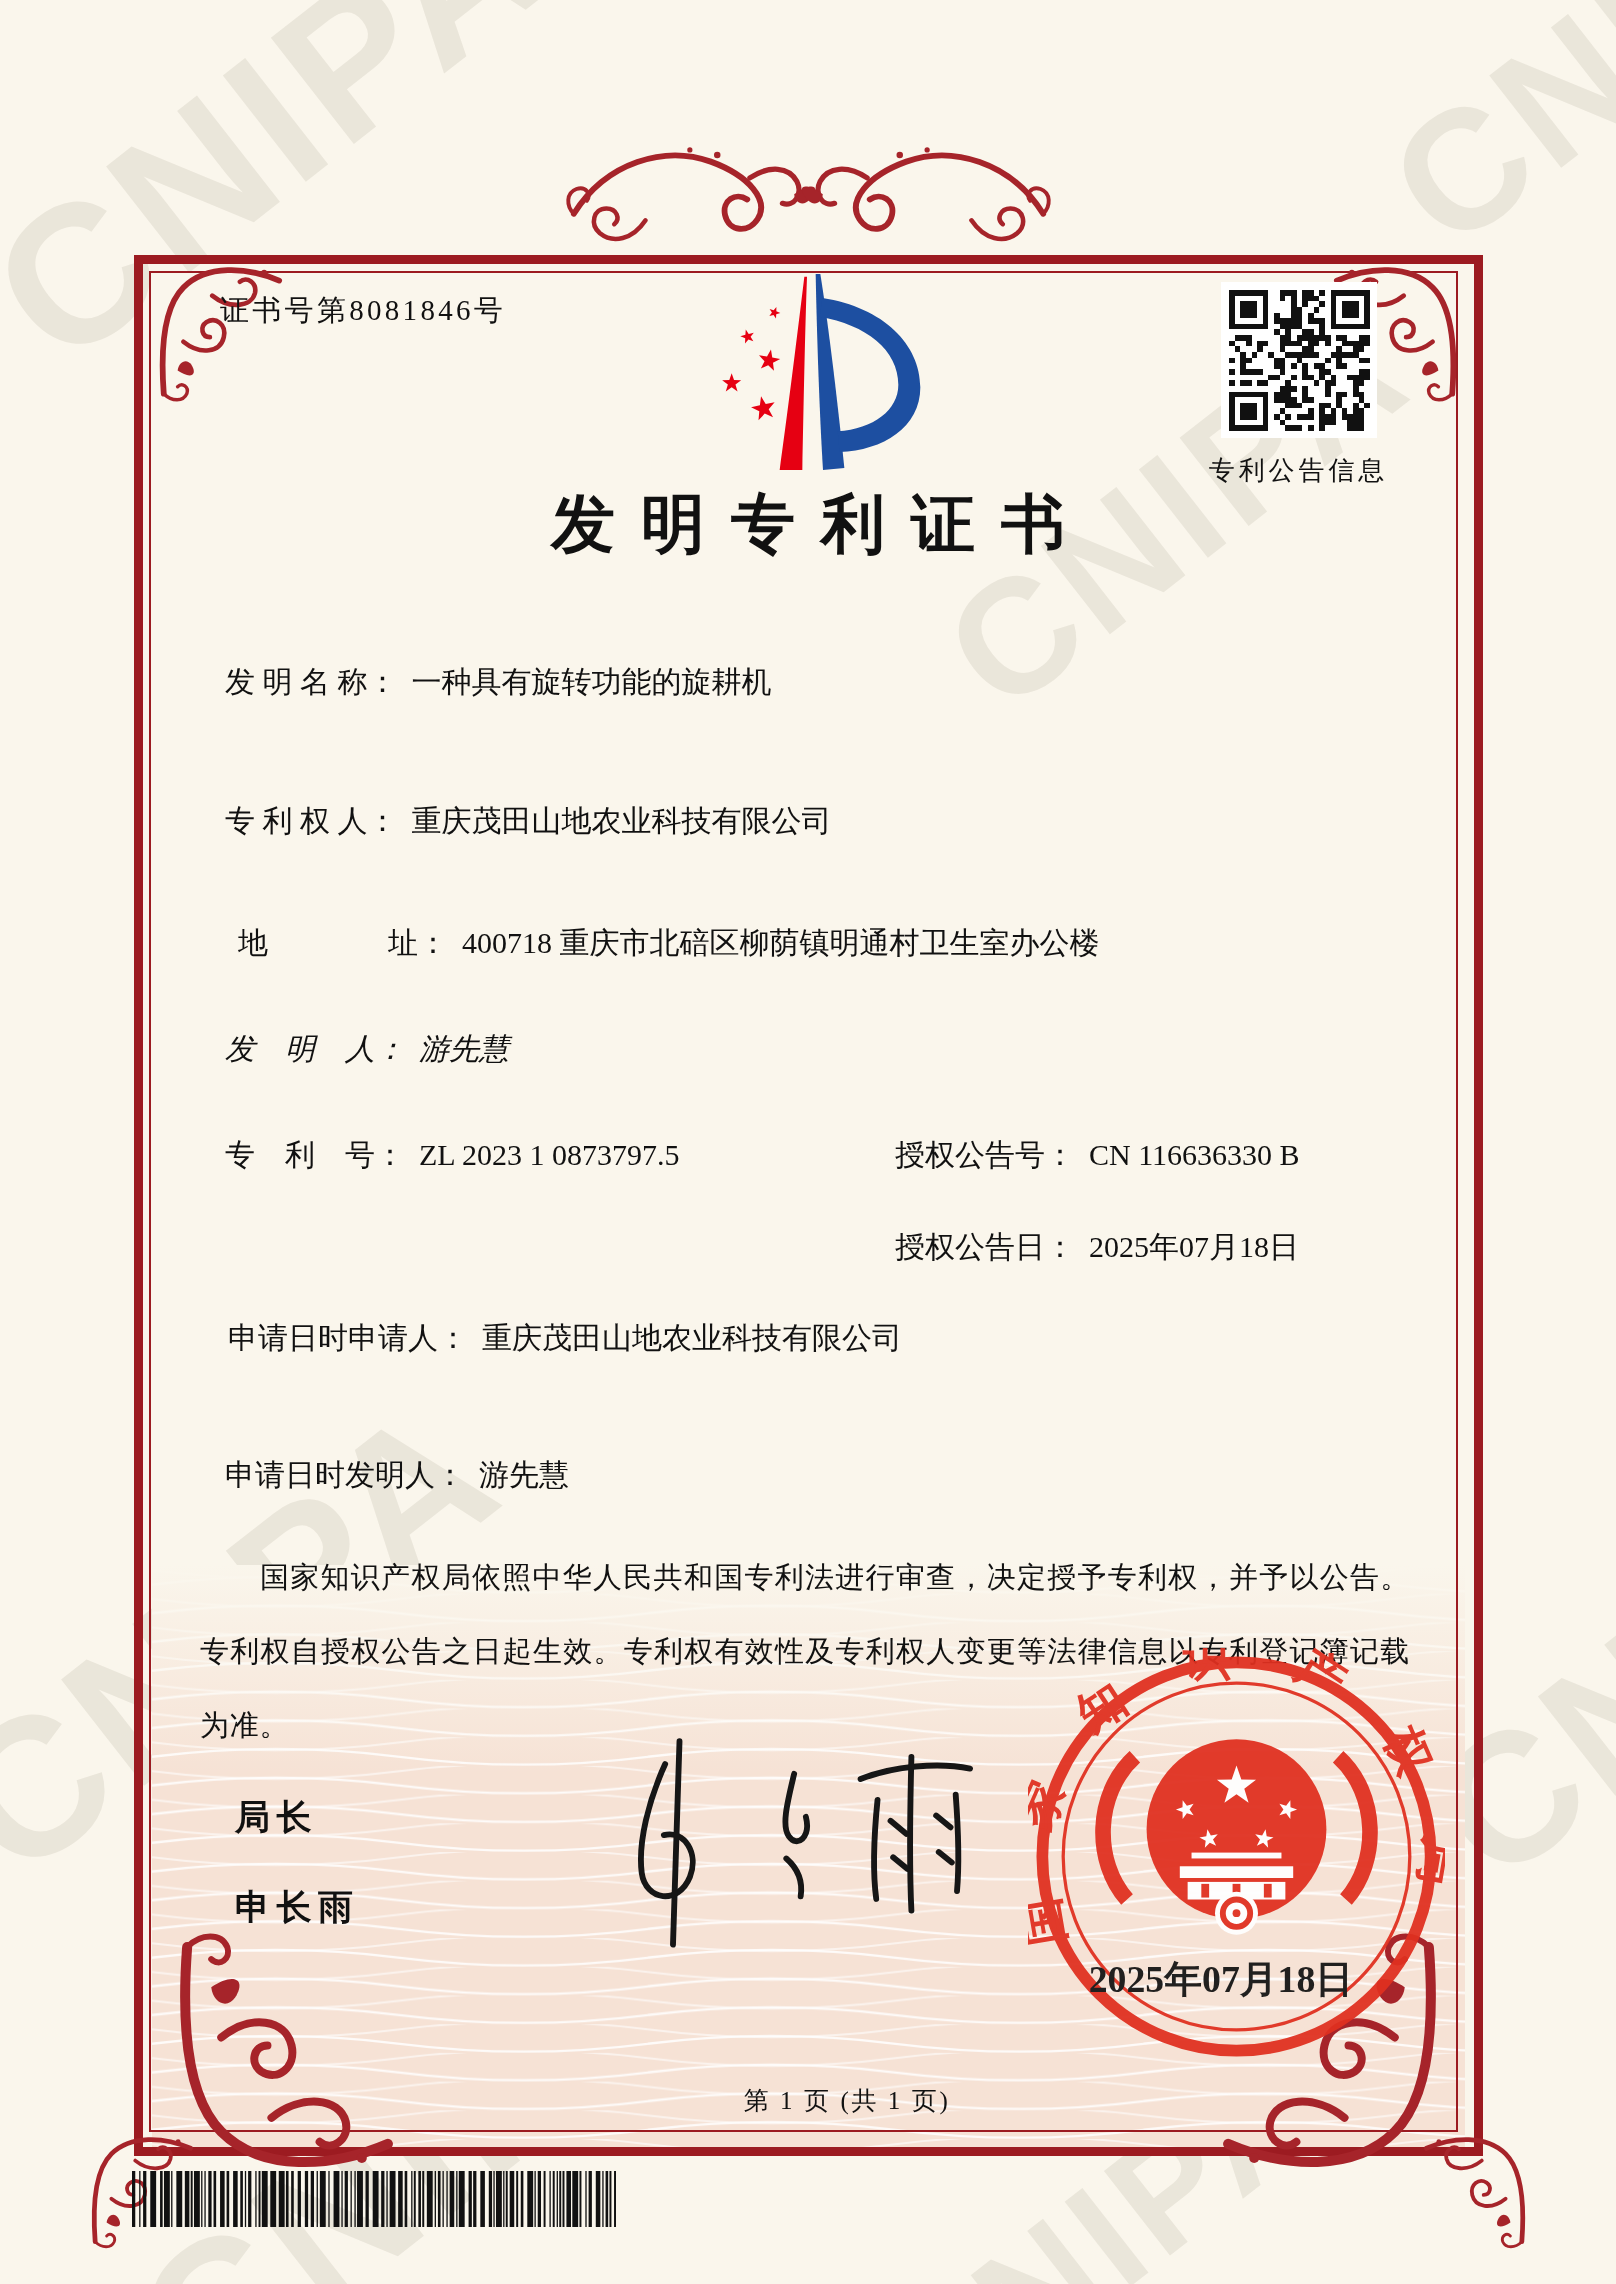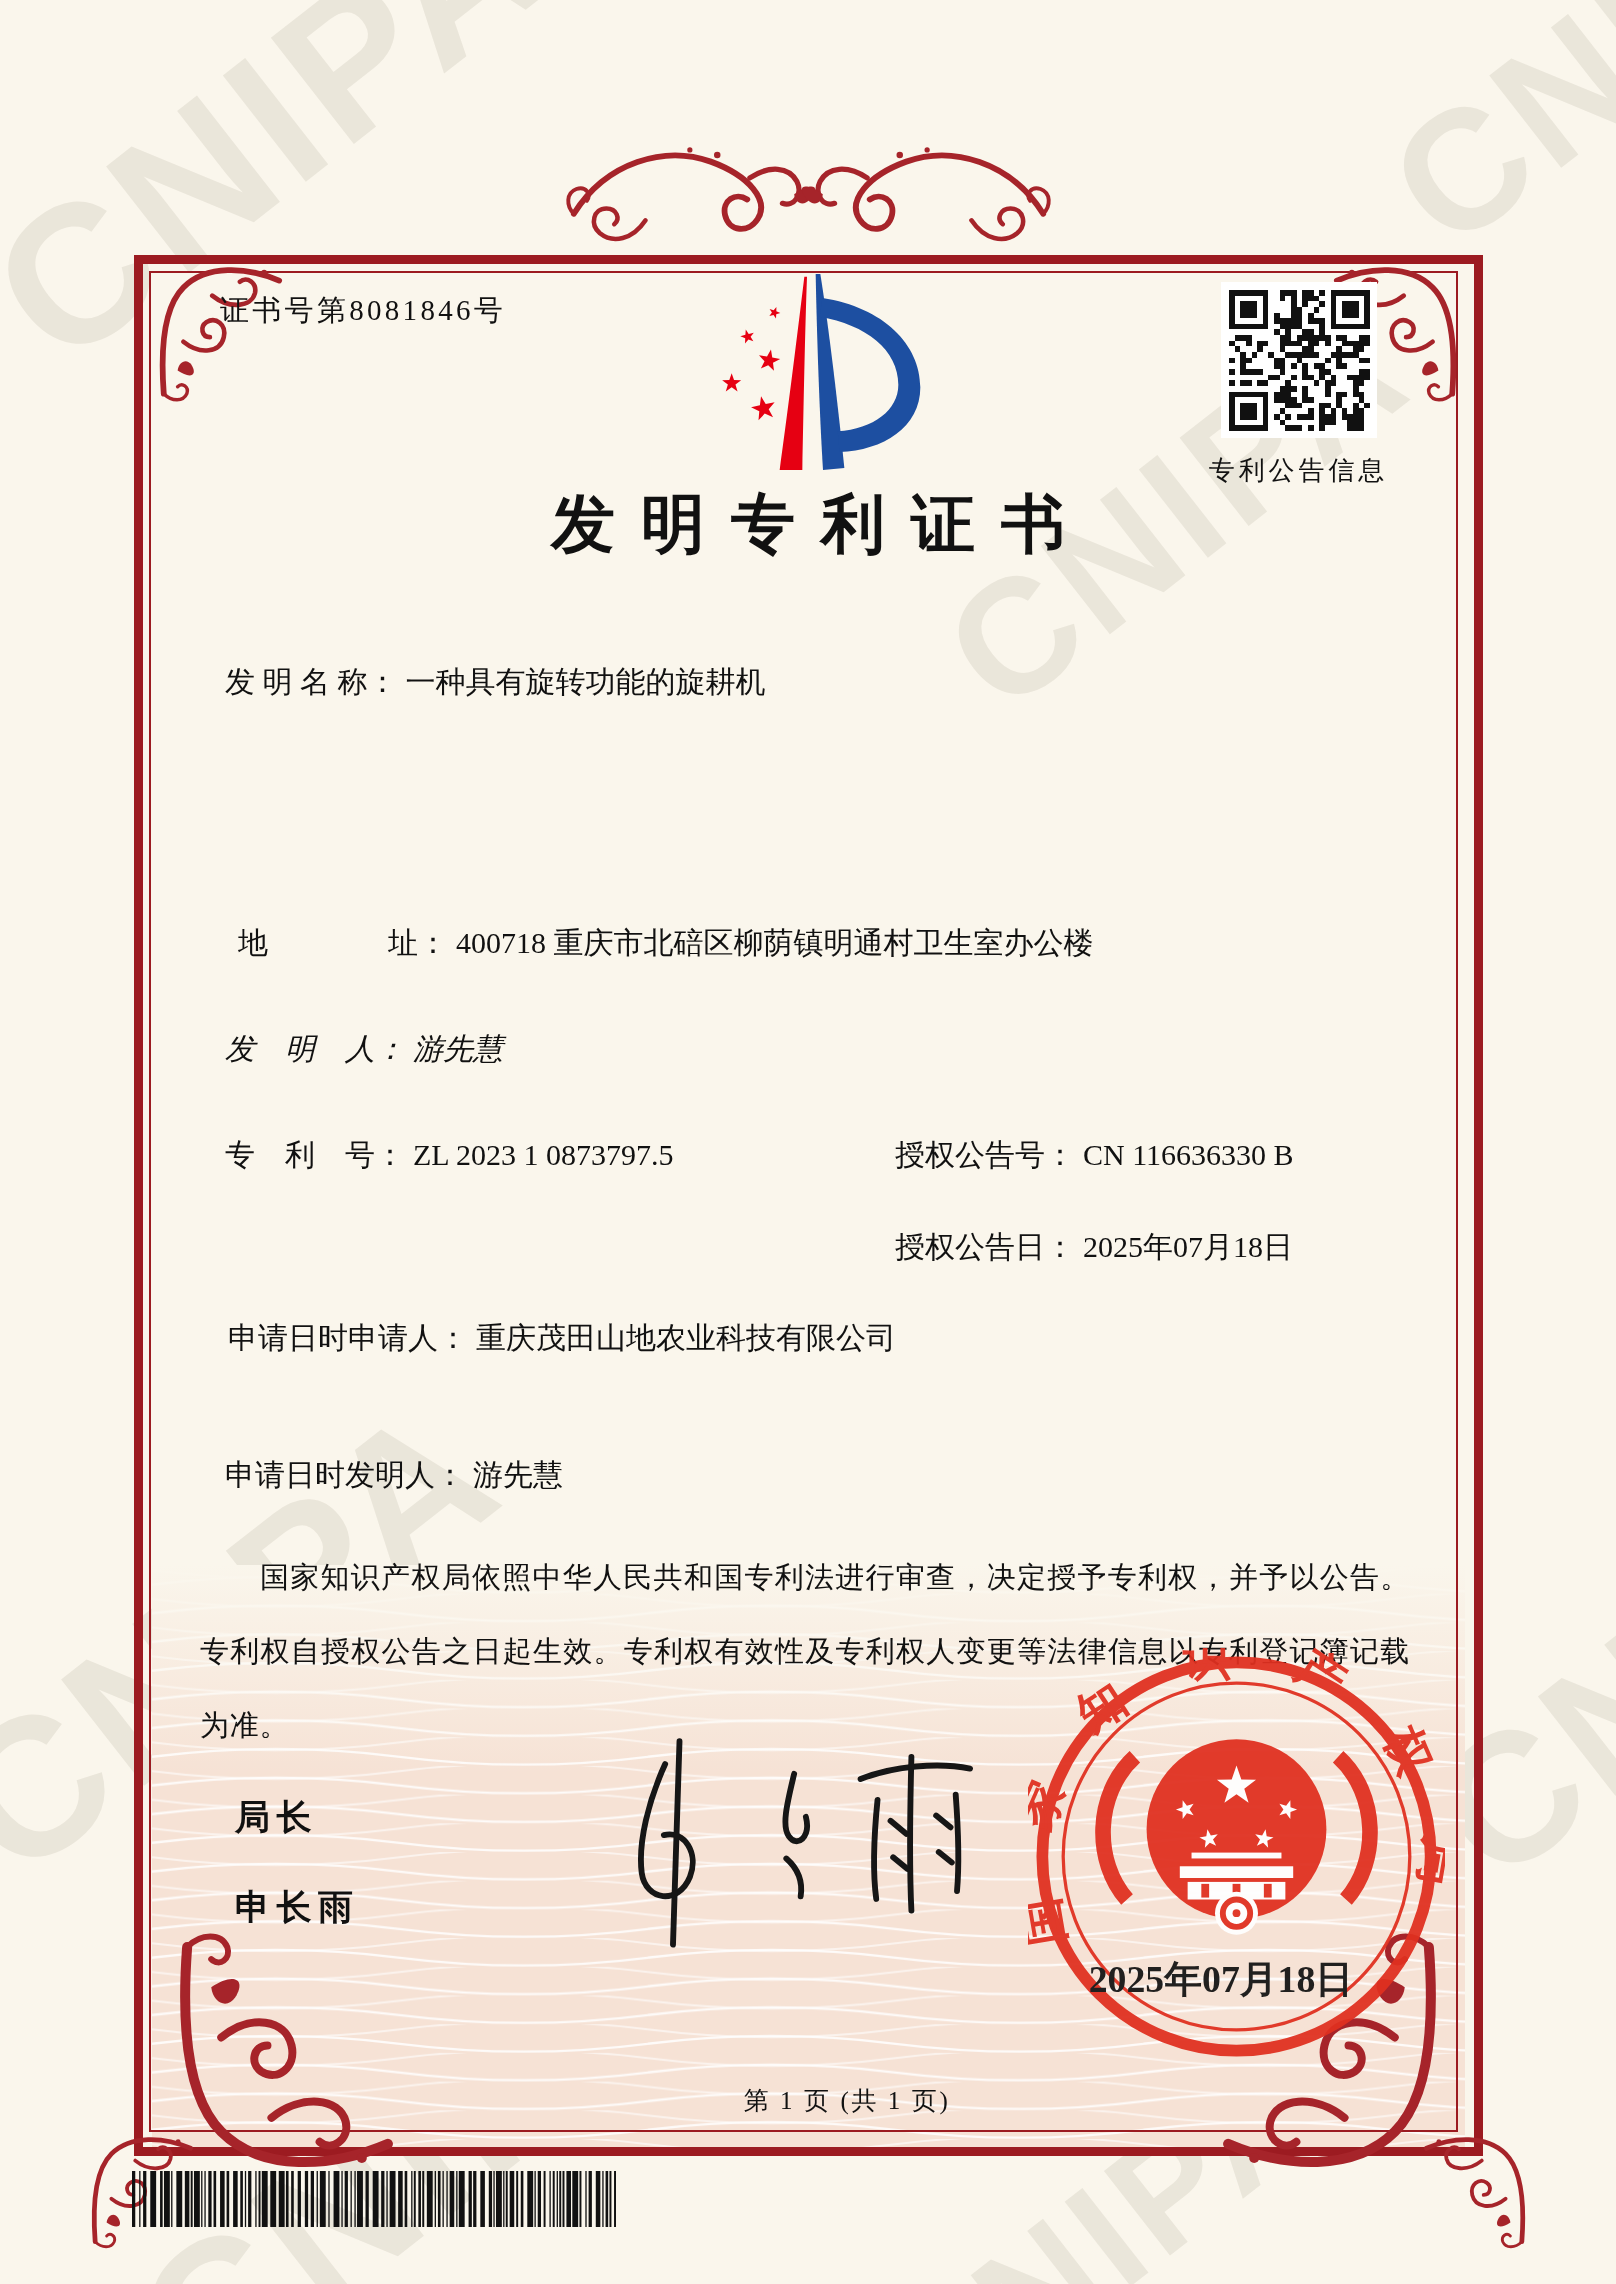--- a/index.html
+++ b/index.html
@@ -20,21 +20,21 @@
   .cert-no{position:absolute;left:220px;top:291px;font-size:29px;letter-spacing:3.3px;}
   .logo{position:absolute;left:689px;top:270px;width:240px;height:220px;}
   .qr-wrap{position:absolute;left:1221px;top:282px;width:156px;height:156px;background:#fff;
            display:flex;align-items:center;justify-content:center;}
   .qr-wrap svg{width:141px;height:141px;}
   .qr-caption{position:absolute;left:1194px;top:453px;width:209px;text-align:center;
               font-size:26px;letter-spacing:3.9px;}
   .title{position:absolute;left:0;top:481px;width:100%;text-align:center;
          font-size:64px;font-weight:700;letter-spacing:26px;text-indent:26px;}
   .field{position:absolute;font-size:30px;white-space:nowrap;}
-  .field .v{margin-left:8px;}
+  .field .v{margin-left:14px;}
   .legal{position:absolute;left:200px;top:1540px;width:1210px;font-size:29px;
          line-height:74px;text-align:justify;text-indent:60px;letter-spacing:0.7px;}
   .signer{position:absolute;left:235px;font-family:"Liberation Sans","DejaVu Sans",sans-serif;
           font-weight:700;font-size:35px;letter-spacing:6.5px;}
   .sign-svg{position:absolute;left:587px;top:1702px;width:456px;height:274px;}
   .seal{position:absolute;left:1028px;top:1648px;width:417px;height:417px;opacity:.94;}
   .footer{position:absolute;left:0;top:2084px;width:100%;text-align:center;
           font-size:25px;letter-spacing:2.6px;padding-left:39px;}
   .barcode{position:absolute;left:132px;top:2171px;width:484px;height:56px;}
   .ornament{position:absolute;}
@@ -353,20 +353,23 @@
         <rect x="2" y="20" width="3" height="3" fill="#111"></rect>
       </svg>
   </div>
   <div class="qr-caption">专利公告信息</div>
 
   <div class="title">发明专利证书</div>
 
   <div class="field" style="left:225px;top:662px;">
     <span>发 明 名 称：</span><span class="v">一种具有旋转功能的旋耕机</span>
   </div>
+  <div class="field" style="left:225px;top:801px;">
+    <span>专 利 权 人：</span><span class="v">重庆茂田山地农业科技有限公司</span>
+  </div>
   <div class="field" style="left:238px;top:923px;">
     <span>地　　　　址：</span><span class="v">400718 重庆市北碚区柳荫镇明通村卫生室办公楼</span>
   </div>
   <div class="field" style="left:225px;top:1029px;font-style:italic;">
     <span>发　明　人：</span><span class="v">游先慧</span>
   </div>
   <div class="field" style="left:225px;top:1135px;">
     <span>专　利　号：</span><span class="v">ZL 2023 1 0873797.5</span>
   </div>
   <div class="field" style="left:895px;top:1135px;">

